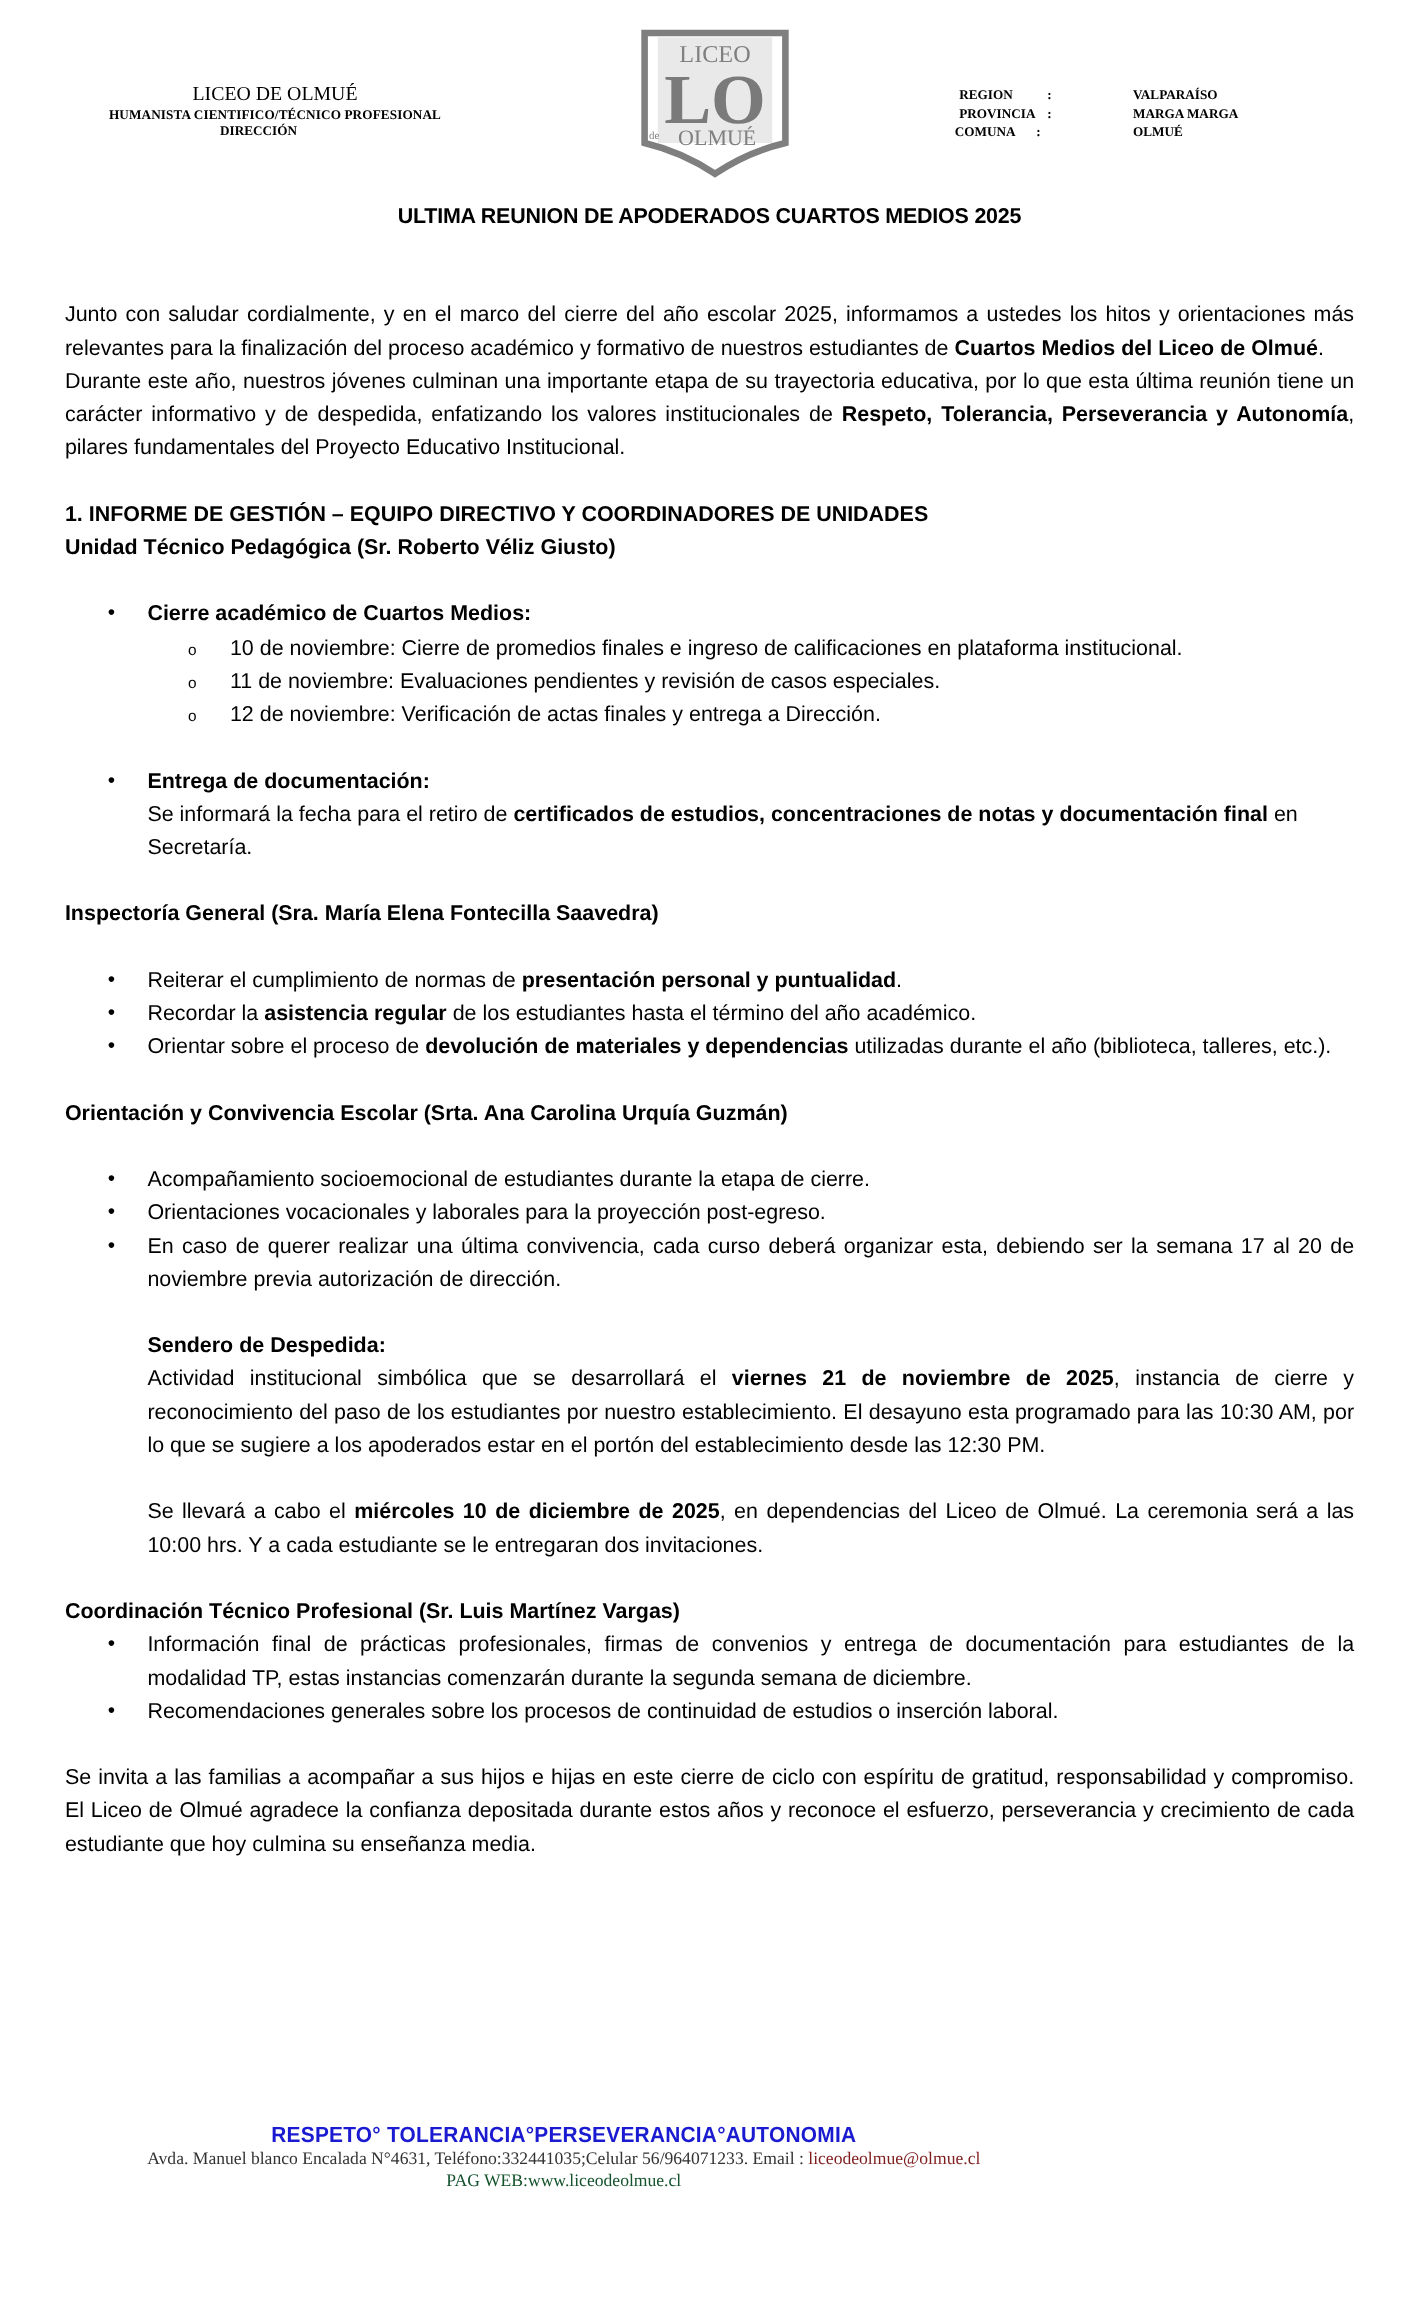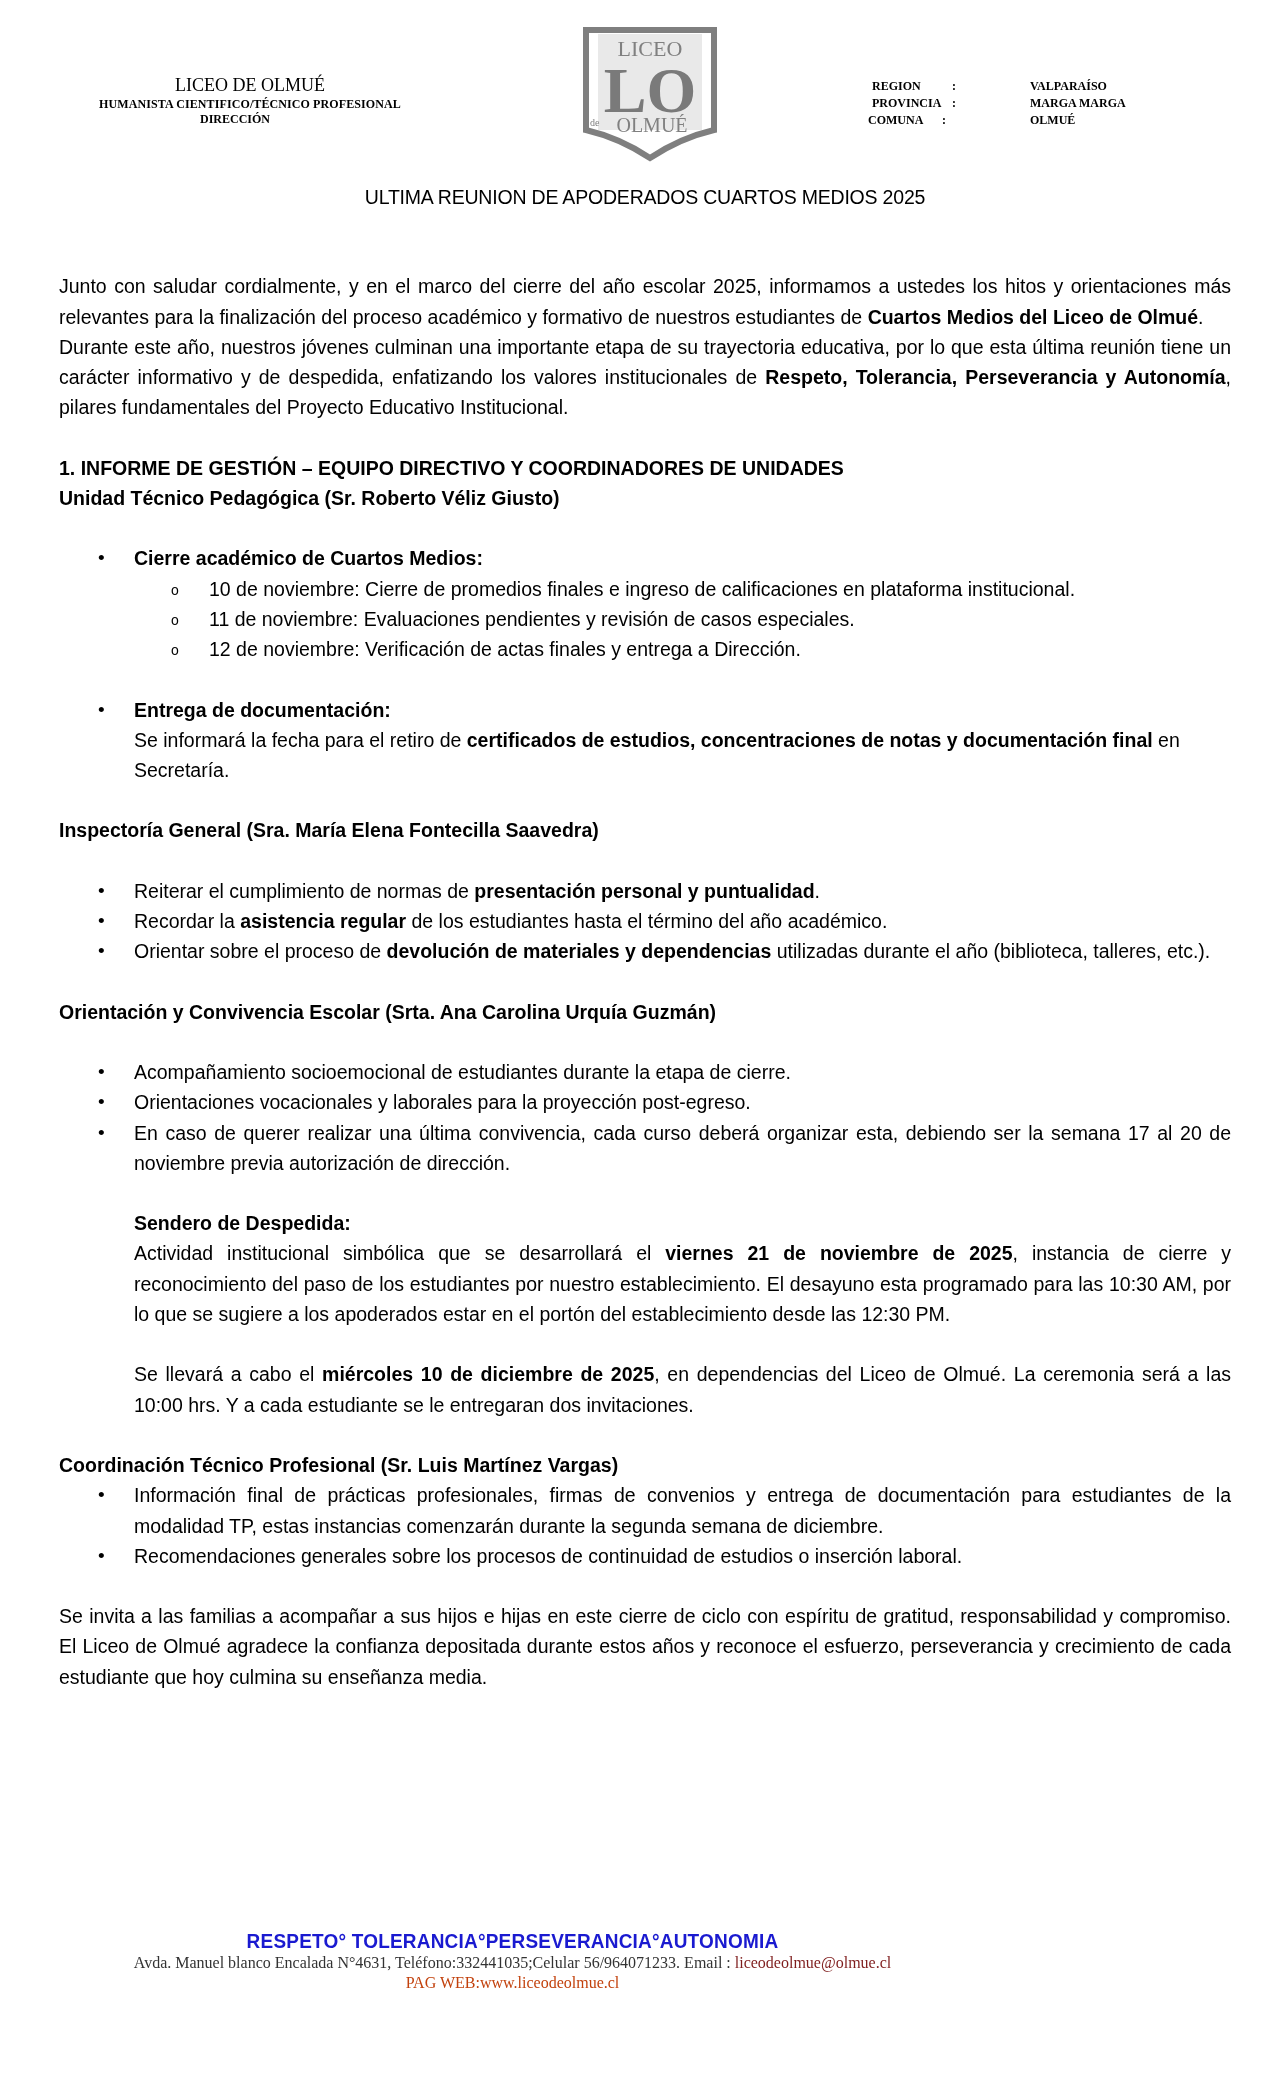--- a/index.html
+++ b/index.html
@@ -13,38 +13,38 @@
   .hdr-left .dir { font-size: 12px; font-weight: bold; line-height: 15px; margin-left: -30px; }
   .logo { position: absolute; left: 580px; top: 26px; width: 140px; height: 136px; }
   .hdr-right { position: absolute; left: 860px; top: 78px; font-family: "Liberation Serif", serif; font-size: 12px; font-weight: bold; line-height: 17px; }
   .hdr-right .row { position: relative; height: 17px; white-space: nowrap; }
   .hdr-right .k { position: absolute; }
   .hdr-right .c { position: absolute; }
   .hdr-right .v { position: absolute; left: 170px; }
 
   
   .doc { position: absolute; left: 59px; top: 182px; width: 1172px; font-family: "Liberation Sans", sans-serif; font-size: 19.5px; line-height: 30.3px; }
-  .title { text-align: center; font-weight: normal; font-size: 19.5px; margin: 0 0 27px 0; letter-spacing: -0.2px; }
+  .title { text-align: center; font-weight: bold; font-size: 19.5px; margin: 0 0 27px 0; letter-spacing: -0.2px; }
   p { margin: 0; text-align: justify; }
   .b { font-weight: bold; }
   .gap { height: 30px; }
   ul { margin: 0; padding: 0; list-style: none; }
   li { position: relative; text-align: justify; }
   ul.l1 > li { padding-left: 75px; }
   ul.l1 > li::before { content: "\2022"; position: absolute; left: 39px; top: 0; font-size: 19px; }
   ul.l2 > li { padding-left: 150px; margin-left: -75px; }
   ul.l2 > li::before { content: "o"; position: absolute; left: 112px; top: 1px; font-size: 14px; font-family: "Liberation Sans", sans-serif; }
   .indent { padding-left: 75px; }
 
   
   .footer { position: absolute; left: 0; top: 1931px; width: 1025px; text-align: center; }
   .motto { font-family: "Liberation Sans", sans-serif; font-weight: bold; font-size: 19px; color: #1a1ad0; line-height: 22px; letter-spacing: 0.2px; transform: scaleY(1.05); }
   .addr { font-family: "Liberation Serif", serif; font-size: 16px; color: #333; line-height: 20px; }
   .addr a { color: #7f1d1d; text-decoration-color: #1a1ad0; }
-  .web { font-family: "Liberation Serif", serif; font-size: 16px; color: #c2410c; line-height: 20px; }
+  .web { font-family: "Liberation Serif", serif; font-size: 16px; color: #14532d; line-height: 20px; }
 </style>
 </head>
 <body>
 
 <div class="page">
 
   <div class="hdr-left">
     <div class="school">LICEO DE OLMUÉ</div>
     <div class="sub">HUMANISTA CIENTIFICO/TÉCNICO PROFESIONAL</div>
     <div class="dir">DIRECCIÓN</div>

